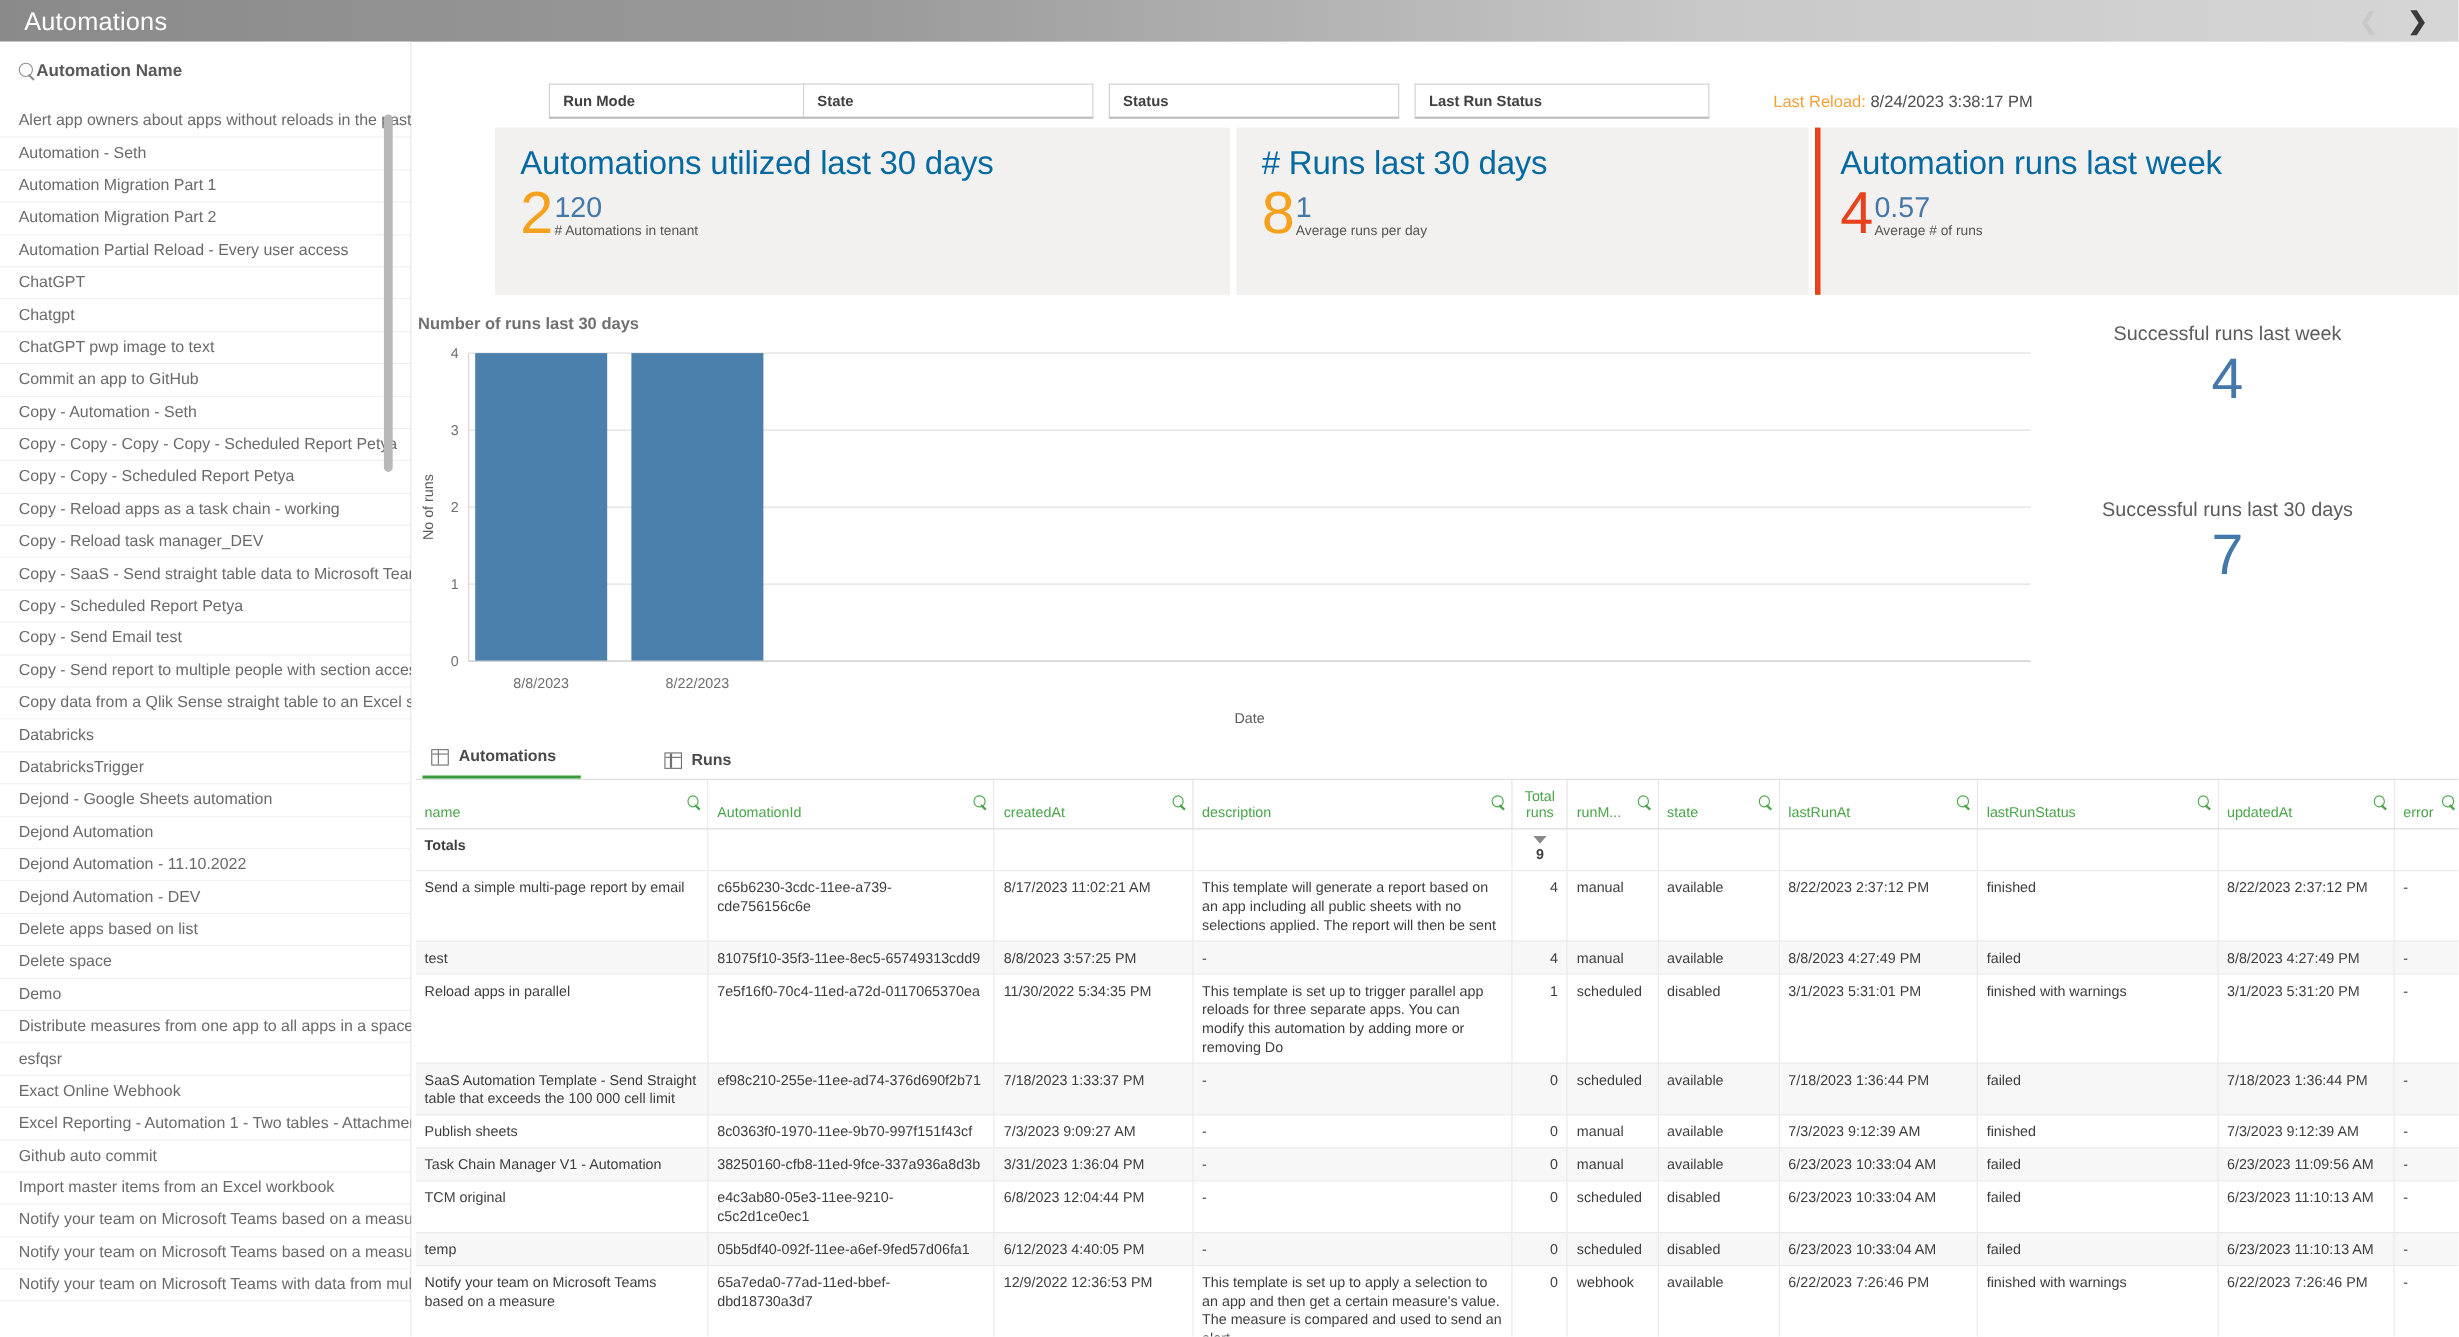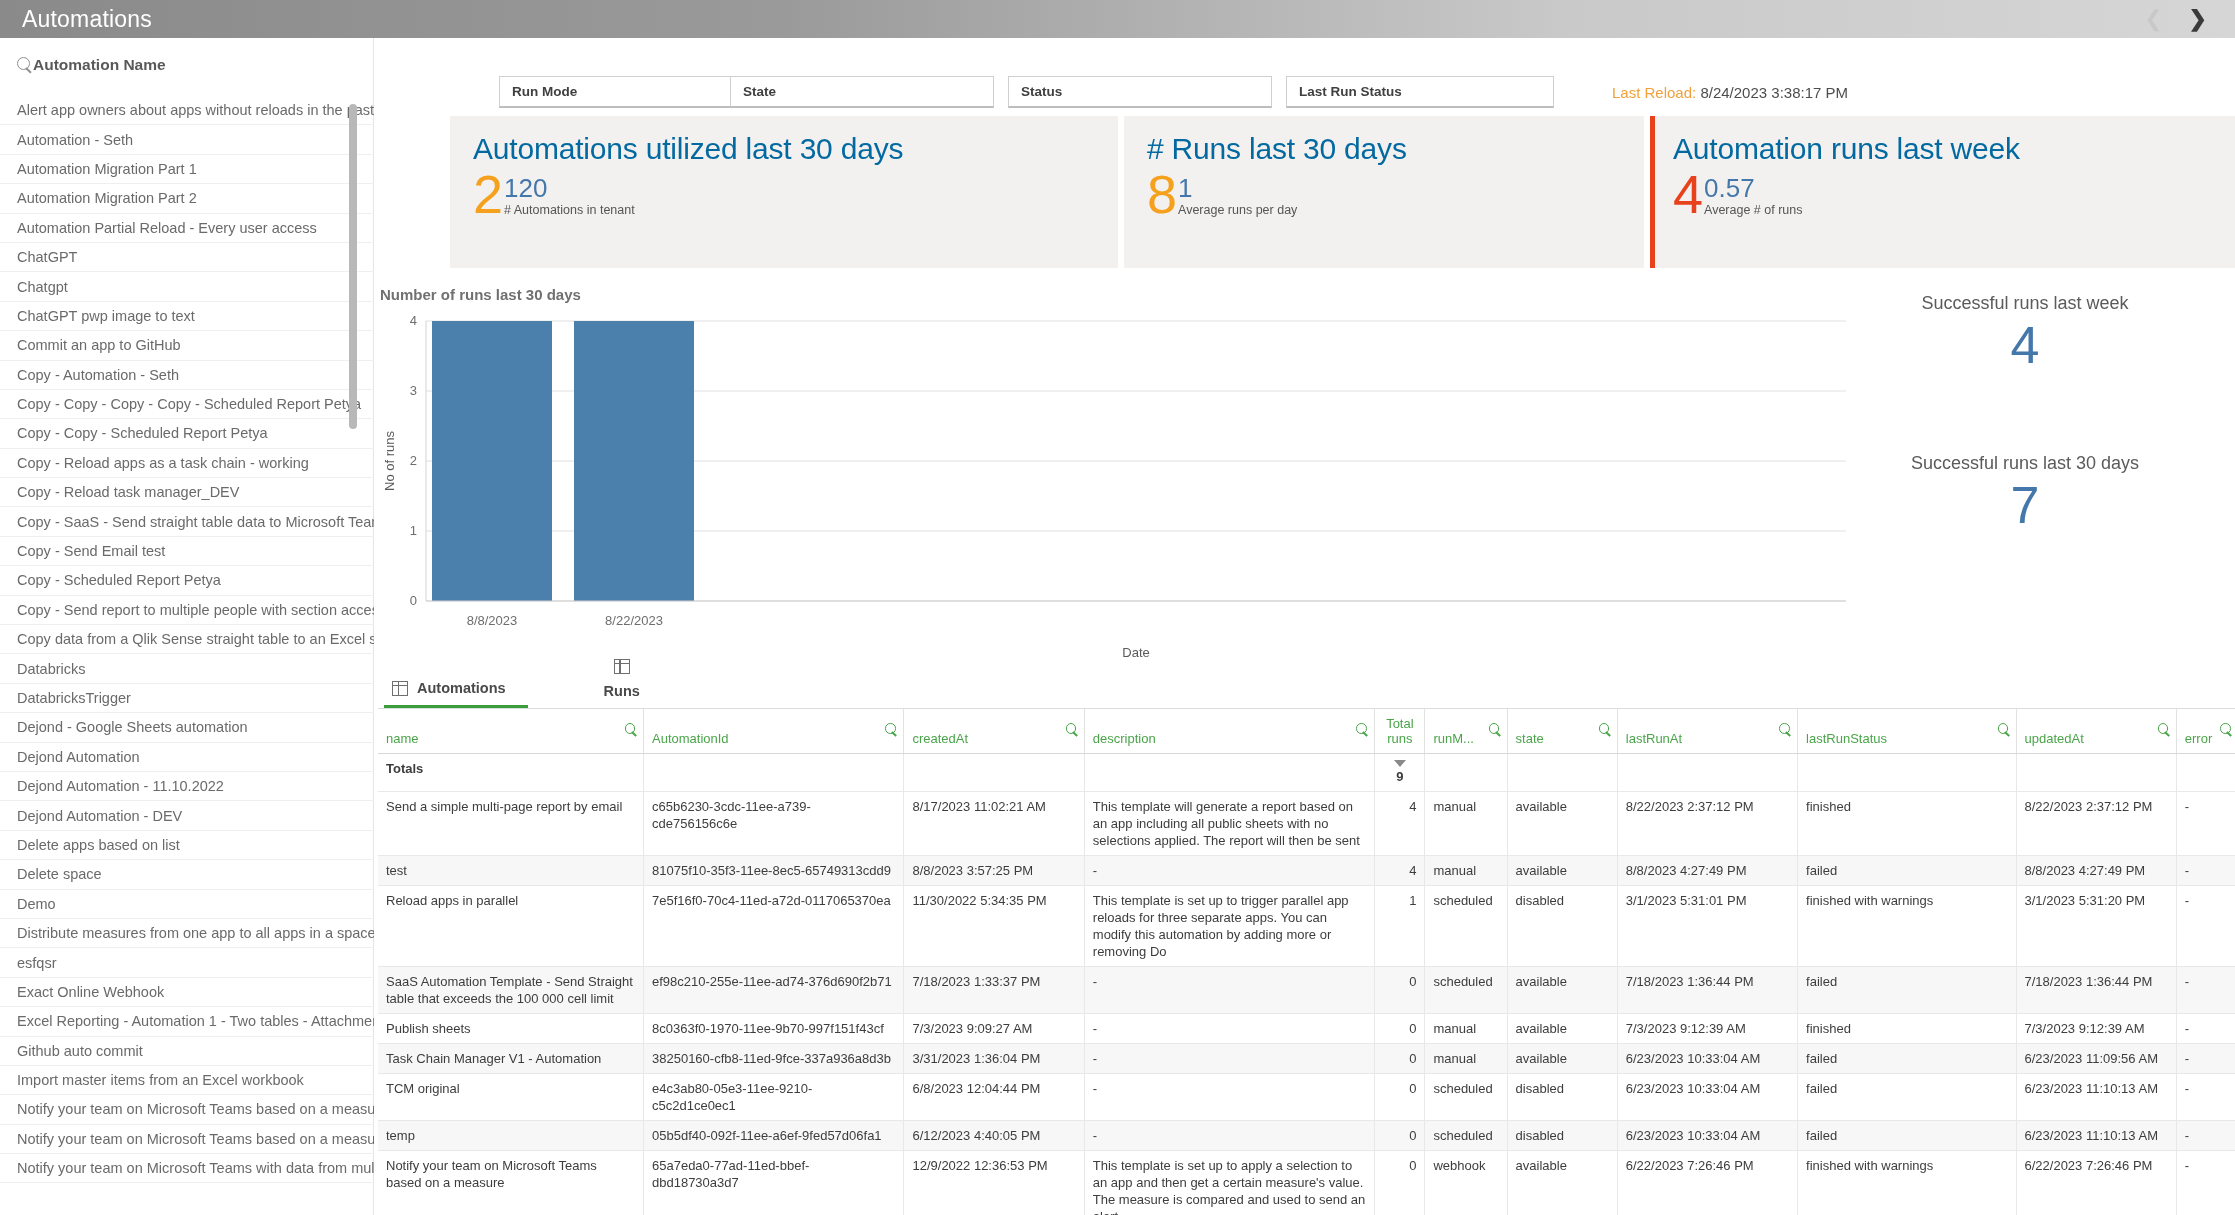--- a/index.html
+++ b/index.html
@@ -155,22 +155,22 @@
         <div class="lp-item">ChatGPT</div>
         <div class="lp-item">Chatgpt</div>
         <div class="lp-item">ChatGPT pwp image to text</div>
         <div class="lp-item">Commit an app to GitHub</div>
         <div class="lp-item">Copy - Automation - Seth</div>
         <div class="lp-item">Copy - Copy - Copy - Copy - Scheduled Report Petya</div>
         <div class="lp-item">Copy - Copy - Scheduled Report Petya</div>
         <div class="lp-item">Copy - Reload apps as a task chain - working</div>
         <div class="lp-item">Copy - Reload task manager_DEV</div>
         <div class="lp-item">Copy - SaaS - Send straight table data to Microsoft Teams a...</div>
+        <div class="lp-item">Copy - Scheduled Report Petya</div>
         <div class="lp-item">Copy - Send Email test</div>
-        <div class="lp-item">Copy - Scheduled Report Petya</div>
         <div class="lp-item">Copy - Send report to multiple people with section access 2</div>
         <div class="lp-item">Copy data from a Qlik Sense straight table to an Excel sheet</div>
         <div class="lp-item">Databricks</div>
         <div class="lp-item">DatabricksTrigger</div>
         <div class="lp-item">Dejond - Google Sheets automation</div>
         <div class="lp-item">Dejond Automation</div>
         <div class="lp-item">Dejond Automation - 11.10.2022</div>
         <div class="lp-item">Dejond Automation - DEV</div>
         <div class="lp-item">Delete apps based on list</div>
         <div class="lp-item">Delete space</div>
@@ -265,21 +265,21 @@
   <div class="rkpi" style="left:1822px; top:415px; width:406px;">
     <div class="rk-title">Successful runs last 30 days</div>
     <div class="rk-val">7</div>
   </div>
 
   <div class="tabs" style="left:384px; top:630px; width:1850px;">
     <div class="tab active">
       <span class="ticon"></span>
       <span>Automations</span>
     </div>
-    <div class="tab" style="margin-left:68px;flex-direction:column;">
+    <div class="tab" style="margin-left:68px;">
       <span class="ticon"></span>
       <span>Runs</span>
     </div>
   </div>
 
   <div class="tablewrap" style="left:378px; top:670px; width:1857px; height:507px;">
     <table class="grid">
       <colgroup>
         <col style="width:265px">
           <col style="width:260px">

